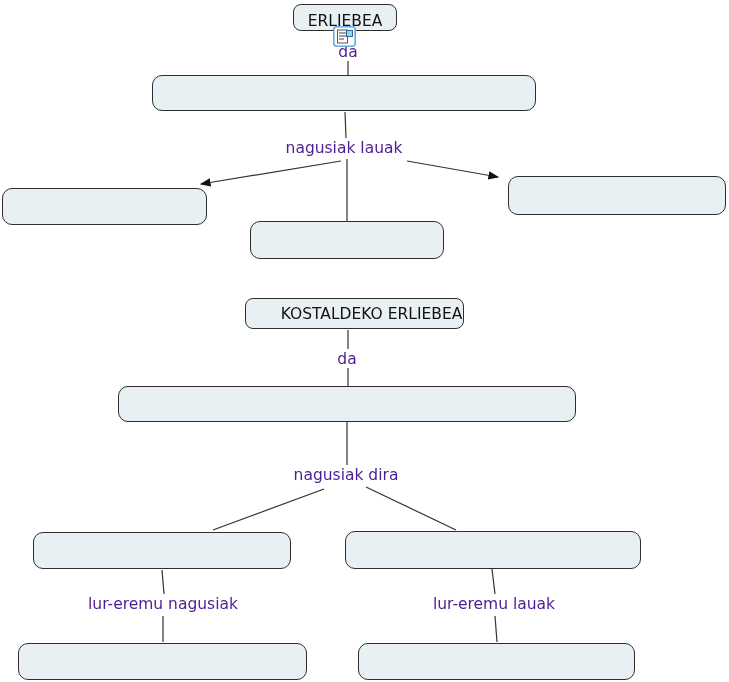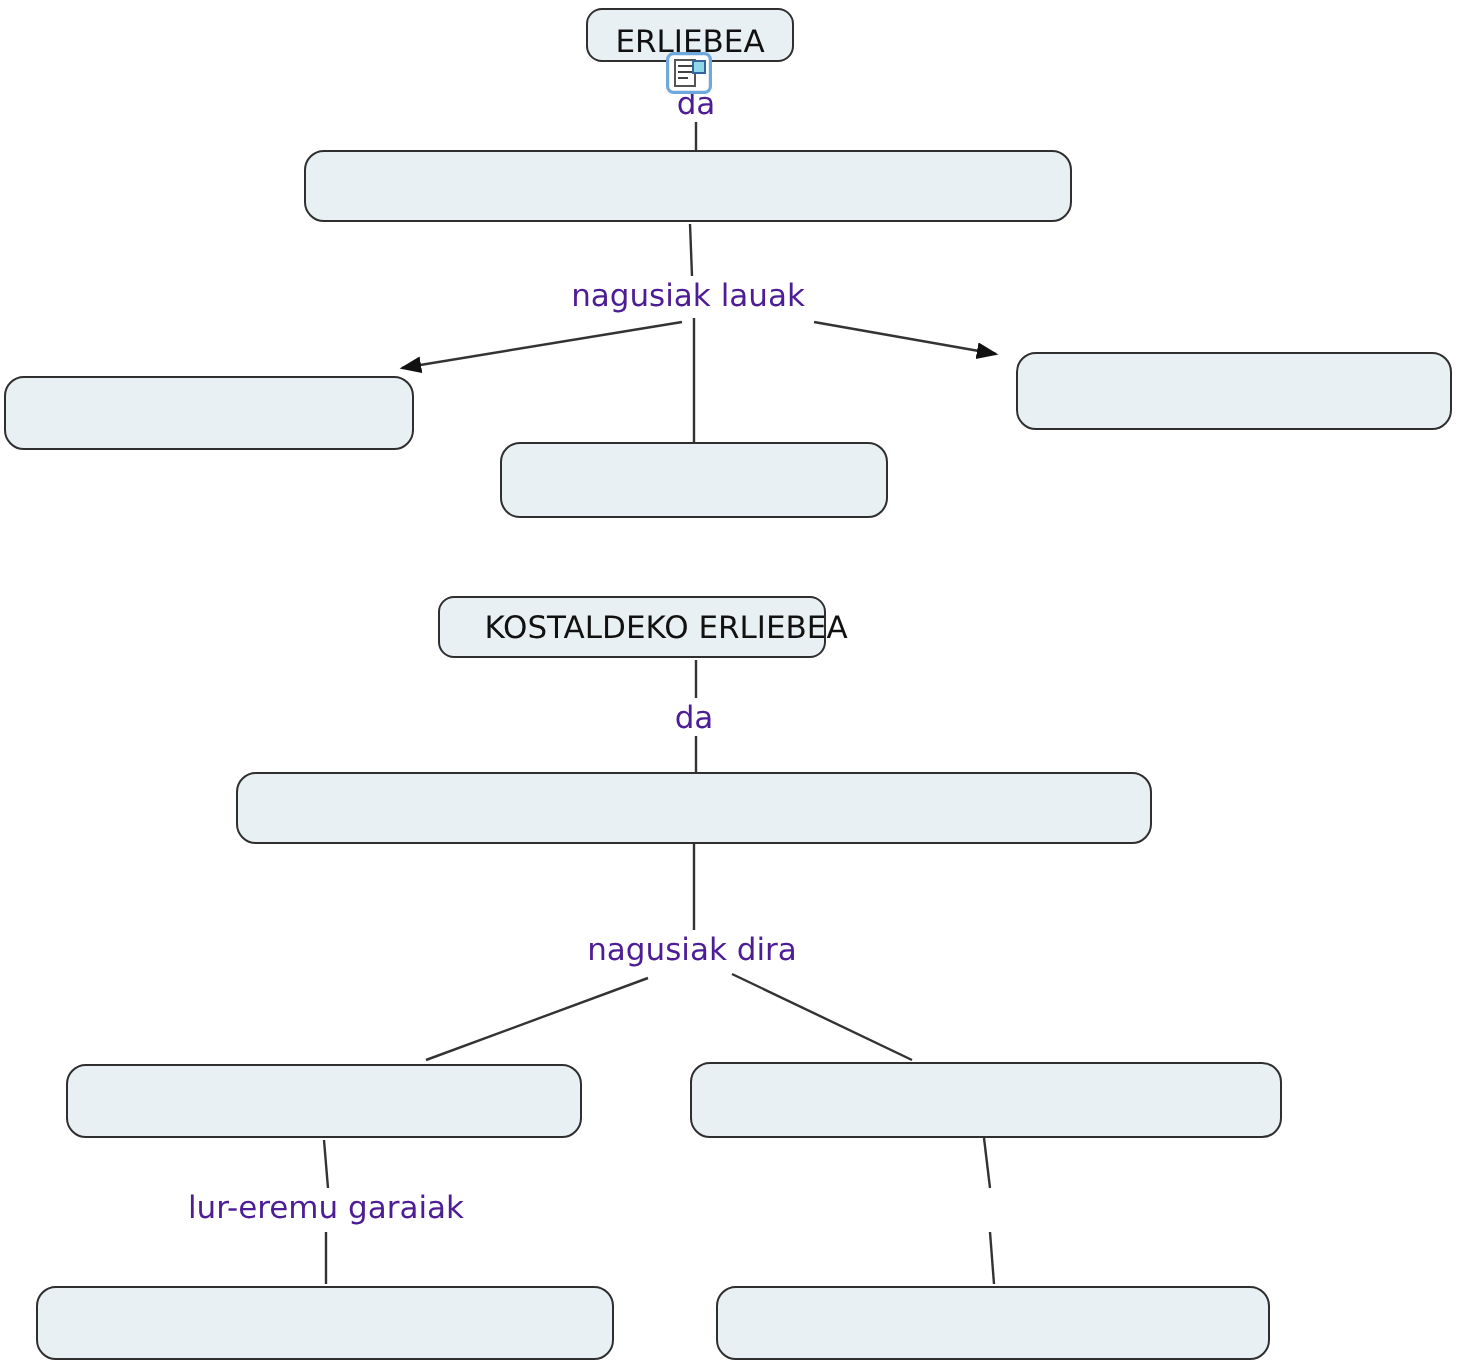--- a/index.html
+++ b/index.html
@@ -78,42 +78,43 @@
   </div>
 
   <div class="concept" style="left:250px;top:221px;width:194px;height:38px;">
     <span></span>
   </div>
 
   <div class="concept" style="left:508px;top:176px;width:218px;height:39px;">
     <span></span>
   </div>
 
-  <div class="concept root" style="left:219px;top:298px;width:194px;height:31px;padding-left:34px;">
+  <div class="concept root" style="left:245px;top:298px;width:219px;height:31px;padding-left:34px;">
     <span>KOSTALDEKO ERLIEBEA</span>
   </div>
 
   <div class="linklabel" style="left:347px;top:350px;">da</div>
 
   <div class="concept" style="left:118px;top:386px;width:458px;height:36px;">
     <span></span>
   </div>
 
   <div class="linklabel" style="left:346px;top:466px;">nagusiak dira</div>
 
   <div class="concept" style="left:33px;top:532px;width:258px;height:37px;">
     <span></span>
   </div>
 
   <div class="concept" style="left:345px;top:531px;width:296px;height:38px;">
     <span></span>
   </div>
 
-  <div class="linklabel" style="left:163px;top:595px;">lur-eremu garaiak</div>
+  <div class="linklabel" style="left:163px;top:595px;">lur-eremu nagusiak</div>
 
+  <div class="linklabel" style="left:494px;top:595px;">lur-eremu lauak</div>
 
   <div class="concept" style="left:18px;top:643px;width:289px;height:37px;">
     <span></span>
   </div>
 
   <div class="concept" style="left:358px;top:643px;width:277px;height:37px;">
     <span></span>
   </div>
 
 </div>

